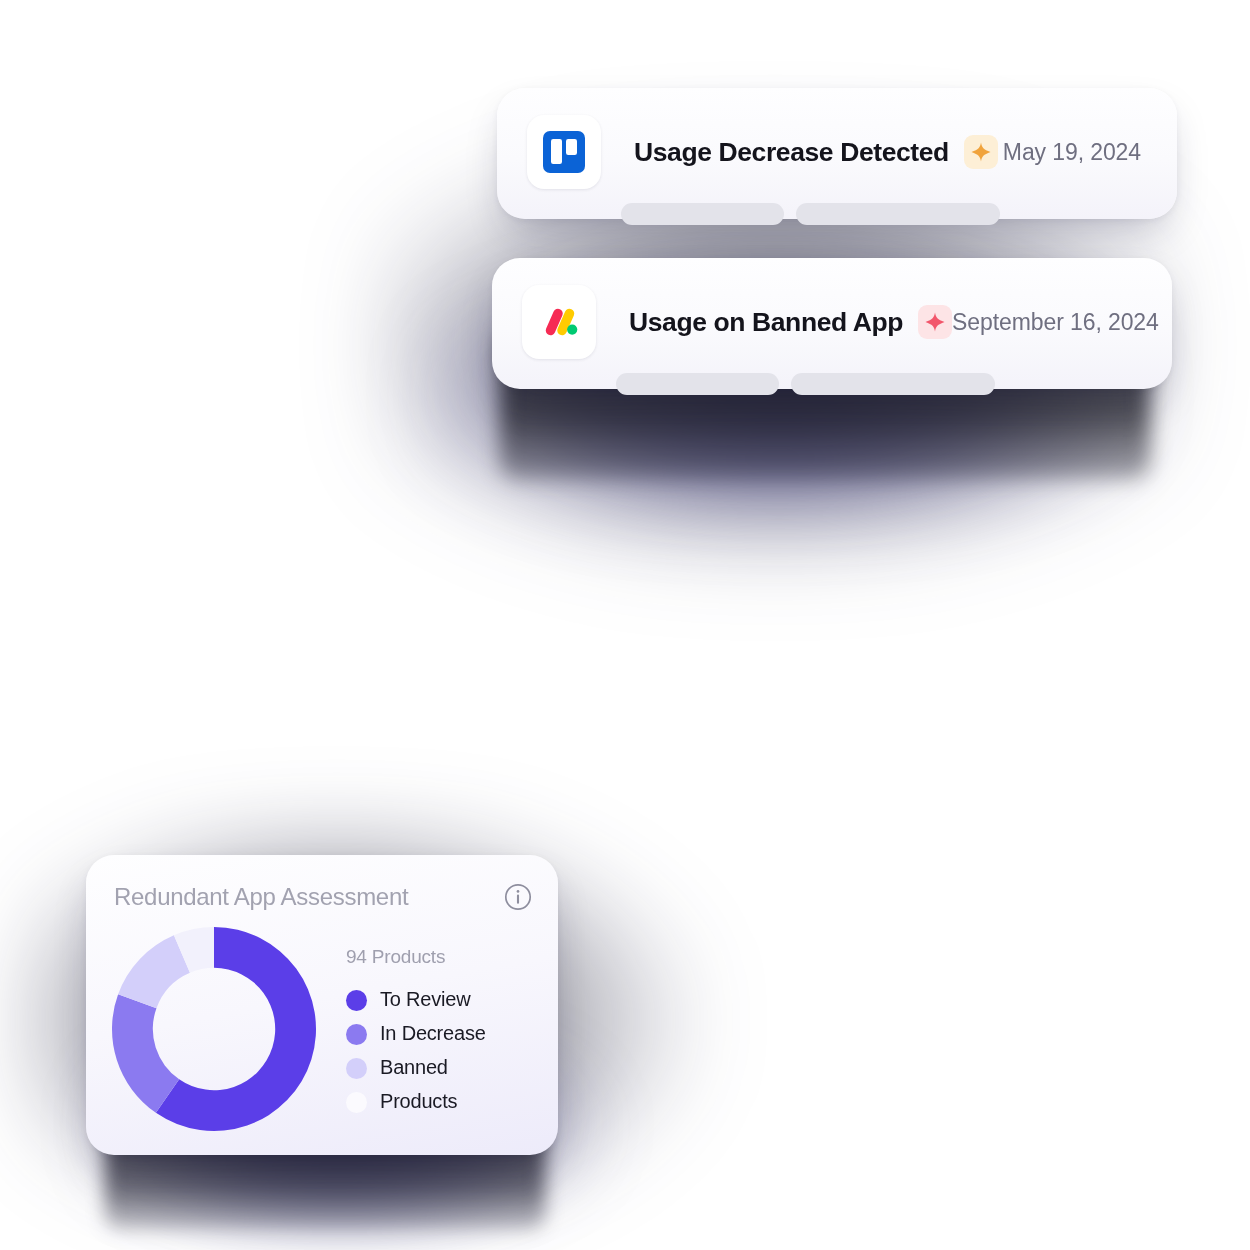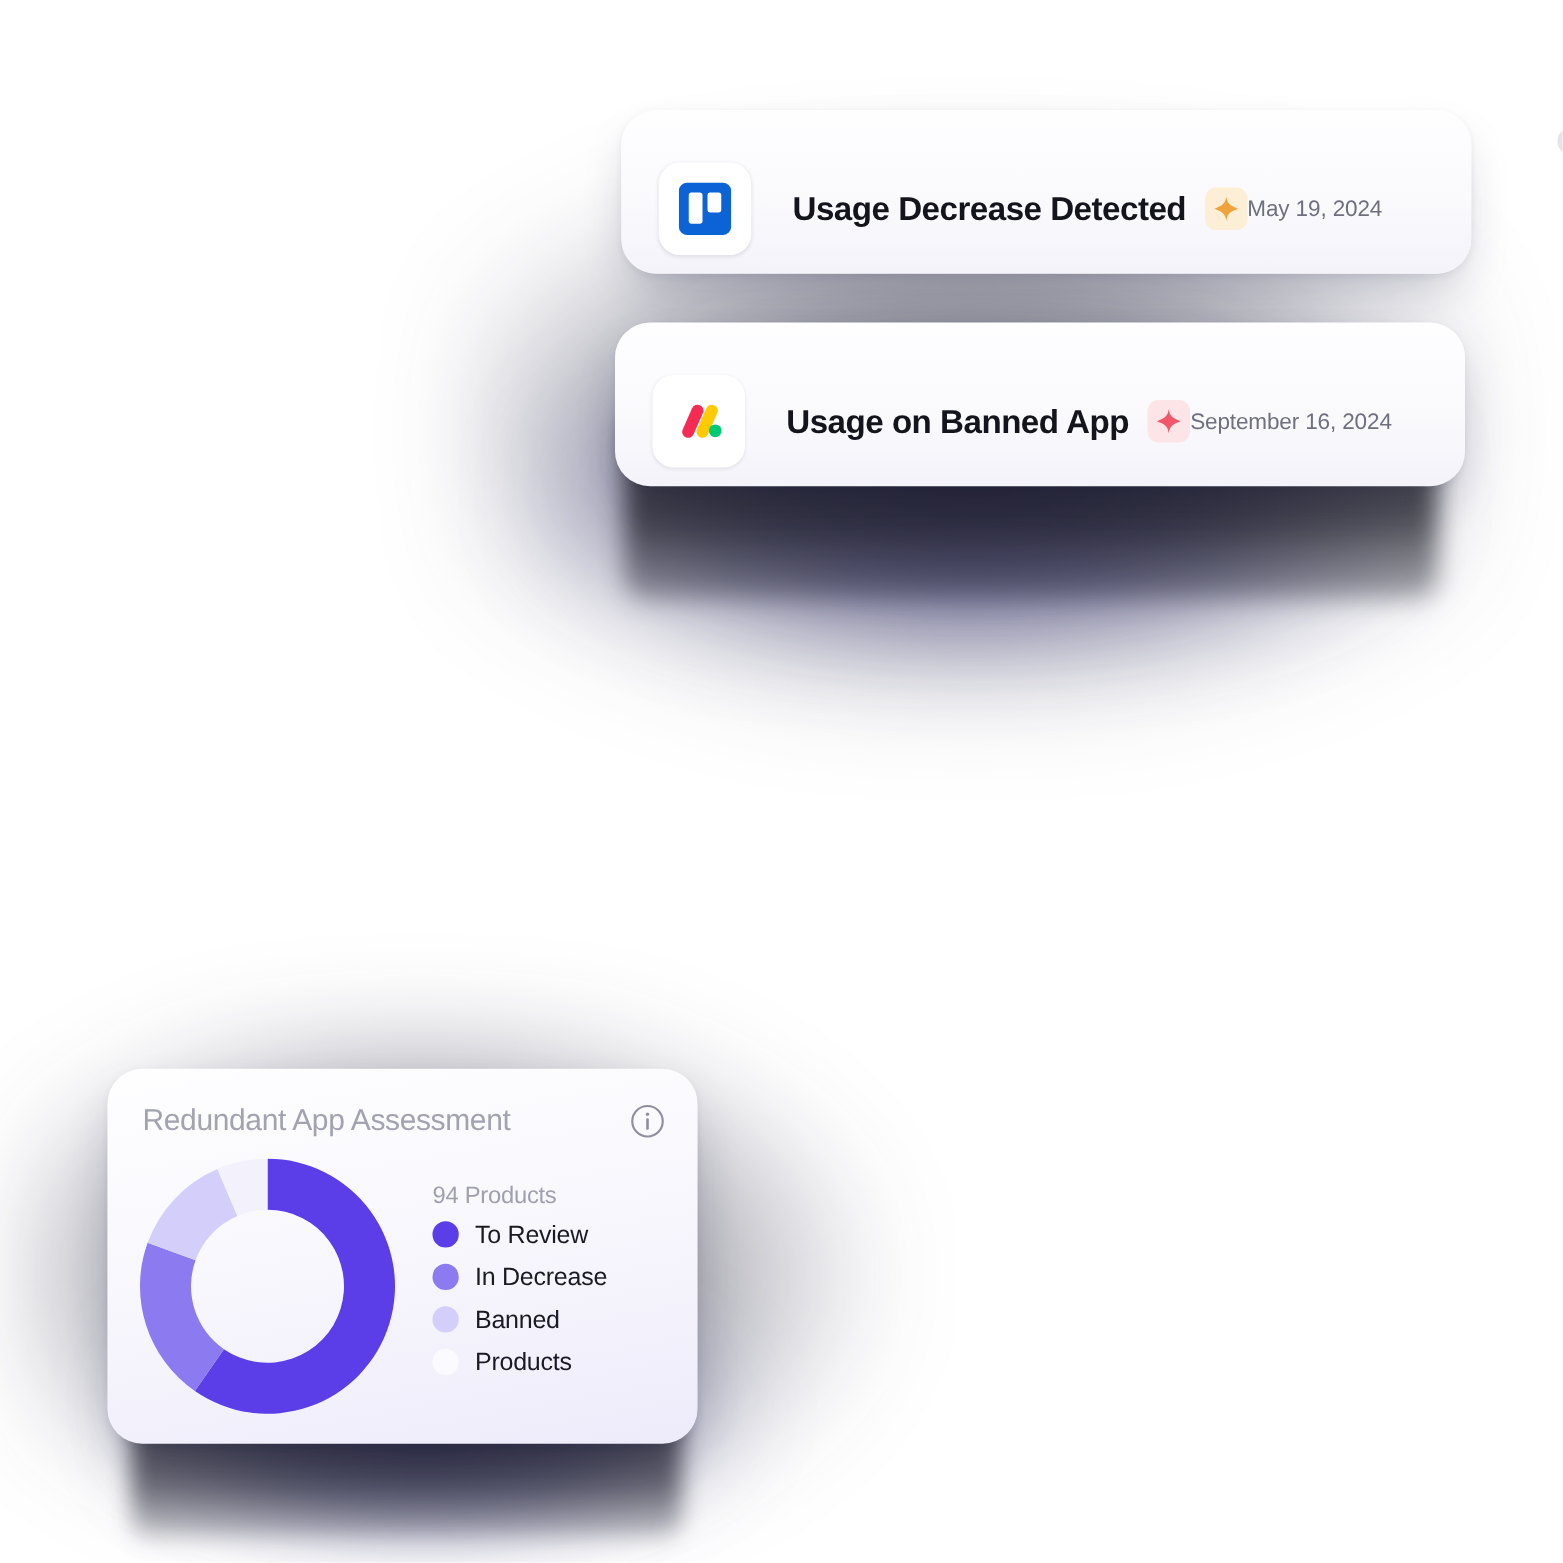--- a/index.html
+++ b/index.html
@@ -88,21 +88,21 @@
   .notif-card {
     position: absolute;
     z-index: 3;
     width: 680px;
     height: 131px;
     border-radius: 28px;
     background: linear-gradient(180deg, #FEFEFF 0%, #FAFAFD 55%, #F4F3FA 100%);
     box-shadow: 0 18px 40px -12px rgba(30,28,70,0.28),
                 0 2px 6px rgba(30,28,70,0.06);
     display: flex;
-    flex-direction: row;
+    flex-direction: column;
     padding: 0;
     box-sizing: border-box;
   }
   #notif-card-1 { left: 497px; top: 88px; }
   #notif-card-2 { left: 492px; top: 258px; }
 
   .notif-row {
     display: flex;
     align-items: center;
     padding: 27px 0 0 30px;
@@ -132,22 +132,22 @@
     display: flex;
     align-items: center;
     justify-content: center;
     flex: 0 0 auto;
   }
   .sparkle-badge.amber { background: #FDEFD6; }
   .sparkle-badge.rose  { background: #FDE4E6; }
 
   .notif-date {
     margin-left: auto;
-    margin-right: 16px;
-    font-size: 18px;
+    margin-right: 36px;
+    font-size: 23px;
     color: #6F6F80;
     letter-spacing: -0.1px;
     white-space: nowrap;
   }
 
   .skeleton-row {
     display: flex;
     gap: 12px;
     padding: 14px 0 0 124px;
   }
@@ -206,21 +206,21 @@
     flex-direction: column;
   }
   .legend-total {
     font-size: 19px;
     color: #9F9FAE;
     margin-bottom: 9px;
     letter-spacing: -0.2px;
   }
   .legend-item {
     display: flex;
-    align-items: flex-start;
+    align-items: flex-end;
     height: 34px;
   }
   .legend-swatch {
     width: 21px; height: 21px;
     border-radius: 50%;
     flex: 0 0 auto;
   }
   .legend-label {
     margin-left: 13px;
     font-size: 20px;

